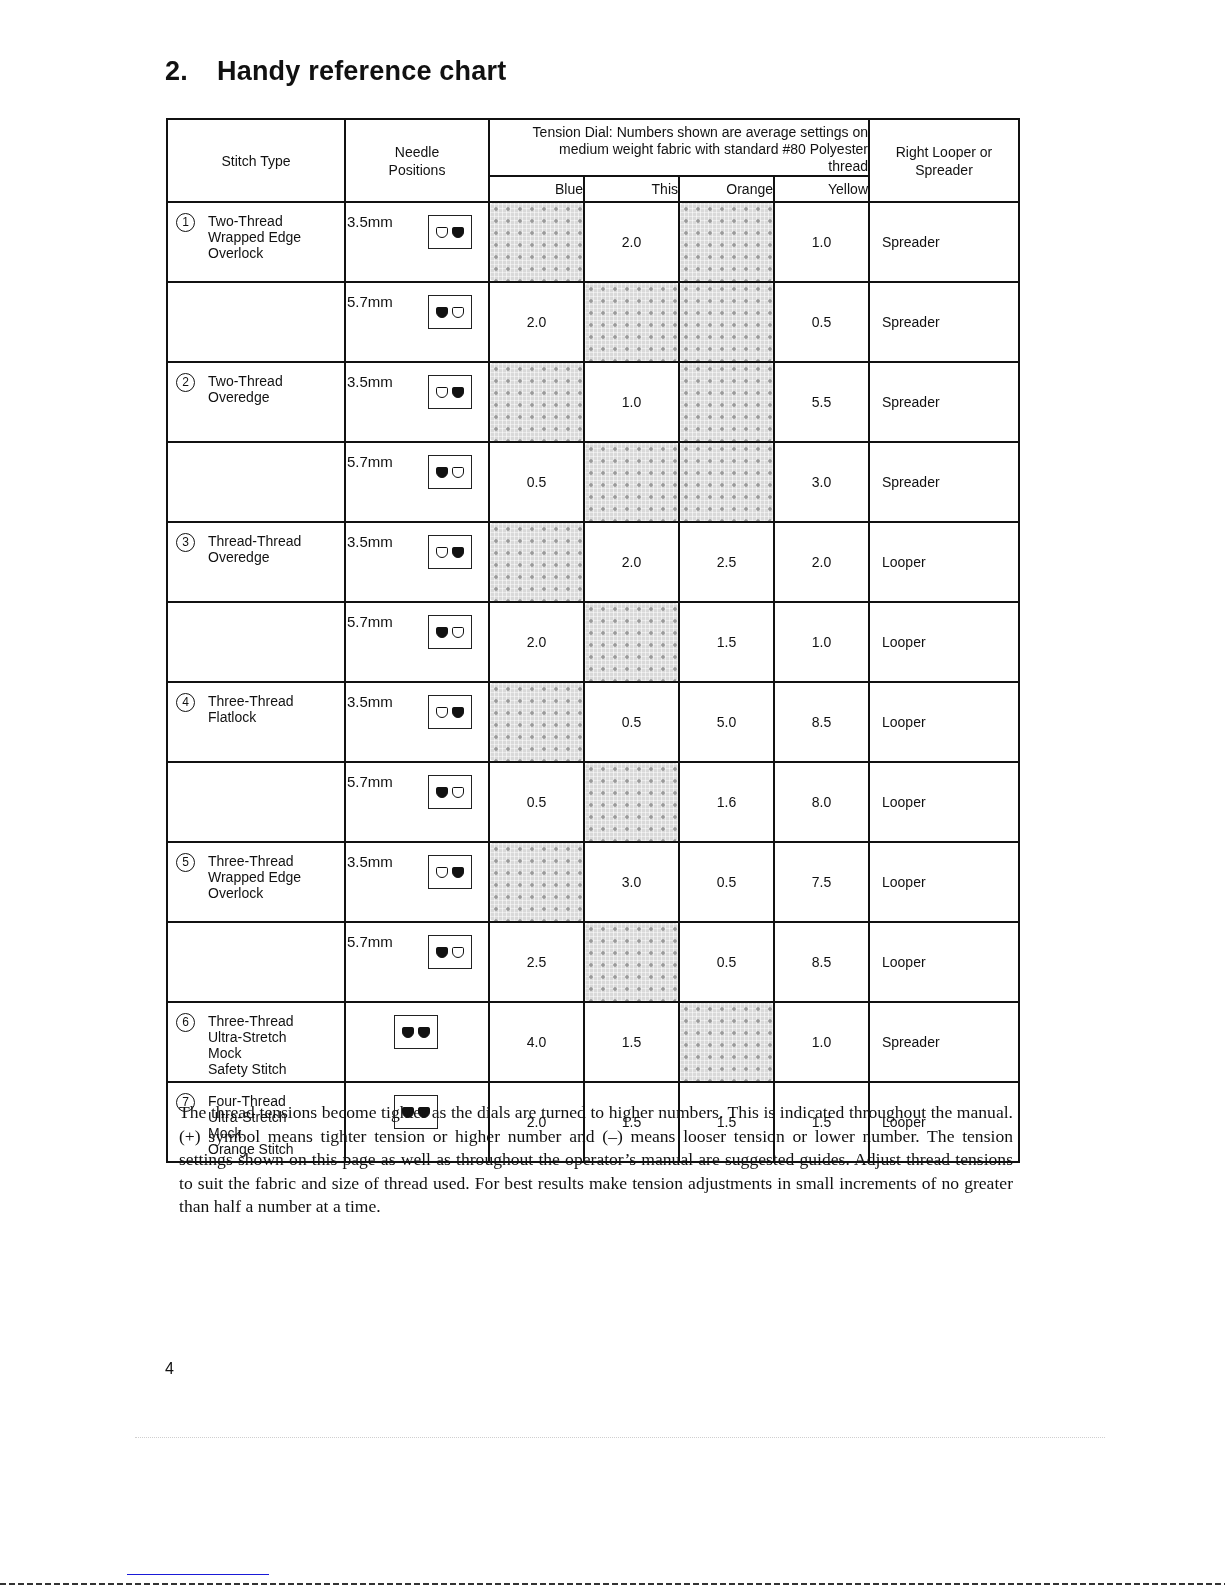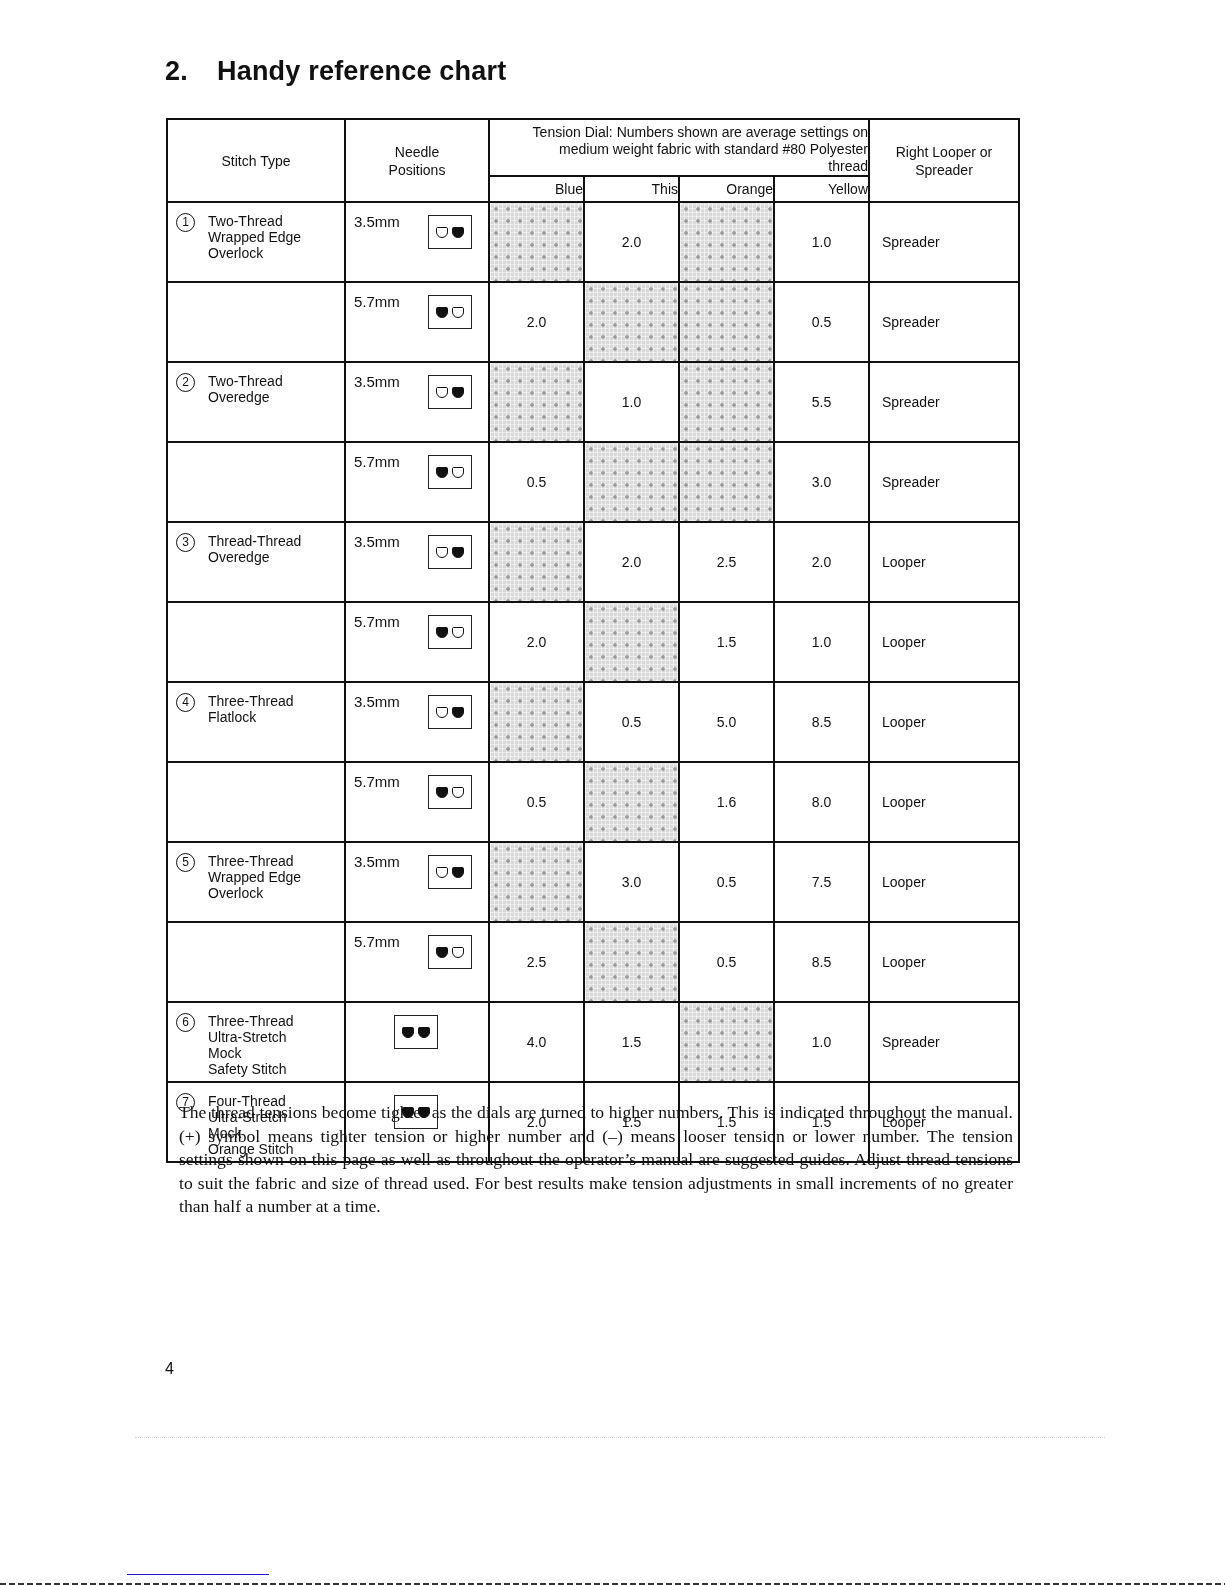--- a/index.html
+++ b/index.html
@@ -17,21 +17,21 @@
   .h-stitch, .h-needle, .h-right { text-align: center; line-height: 18px; }
   .h-tension { text-align: right; padding: 3px 0 0 40px !important; line-height: 17px; font-size: 13.5px; height: 52px; }
   .h-color { text-align: right; height: 24px; font-size: 14px; }
 
   tr.row td { height: 68px; }
   .stitch-cell { vertical-align: top !important; padding: 10px 0 0 8px !important; position: relative; }
   .stitch-num { position: absolute; left: 8px; top: 10px; width: 17px; height: 17px; border: 1.3px solid #111; border-radius: 50%; font-size: 12px; line-height: 17px; text-align: center; }
   .stitch-name { margin-left: 32px; line-height: 16px; font-size: 14px; white-space: pre-line; }
 
   .needle-cell { vertical-align: top !important; position: relative; }
-  .needle-size { position: absolute; left: 8px; top: 10px; font-size: 15px; }
+  .needle-size { position: absolute; left: 1px; top: 10px; font-size: 15px; }
   .needle-icon { position: absolute; left: 82px; top: 12px; width: 44px; height: 34px; border: 1.6px solid #222; box-sizing: border-box; display: flex; align-items: center; justify-content: center; gap: 4px; }
   .needle-icon.center { left: 48px; }
   .dot { width: 12px; height: 11px; border-radius: 2px 2px 7px 7px; box-sizing: border-box; }
   .dot.filled { background: #111; border: 1.5px solid #111; }
   .dot.open { background: #fff; border: 1.5px solid #111; }
 
   .val { text-align: center; font-size: 15px; border-radius: 7px; }
   .val.shaded {
     background-color: #d9d9d9;
     background-image:

